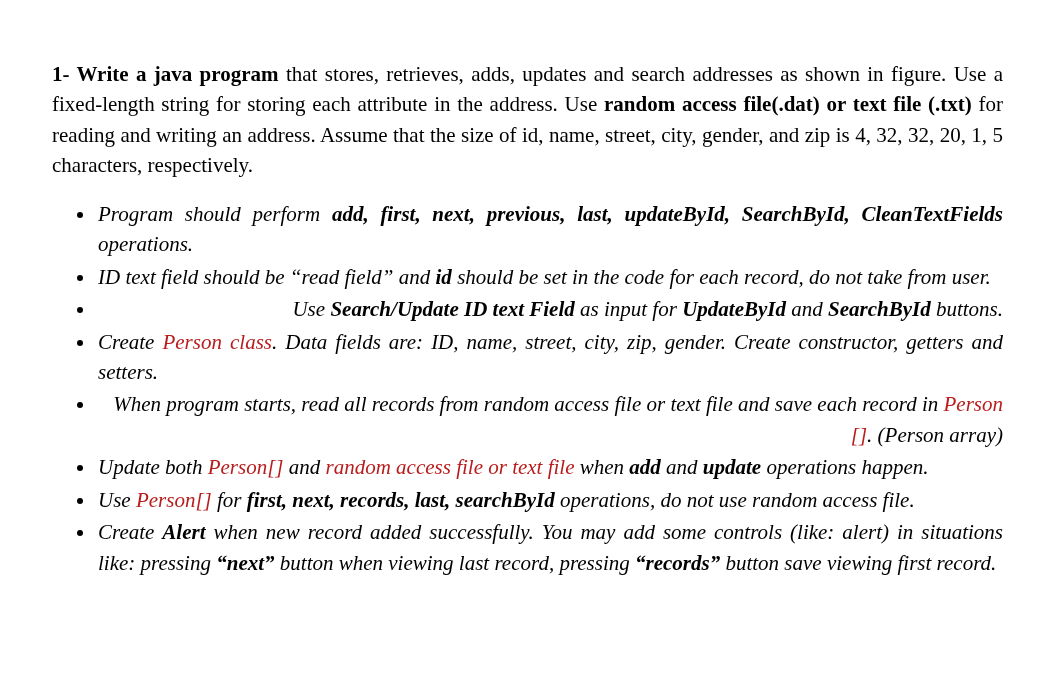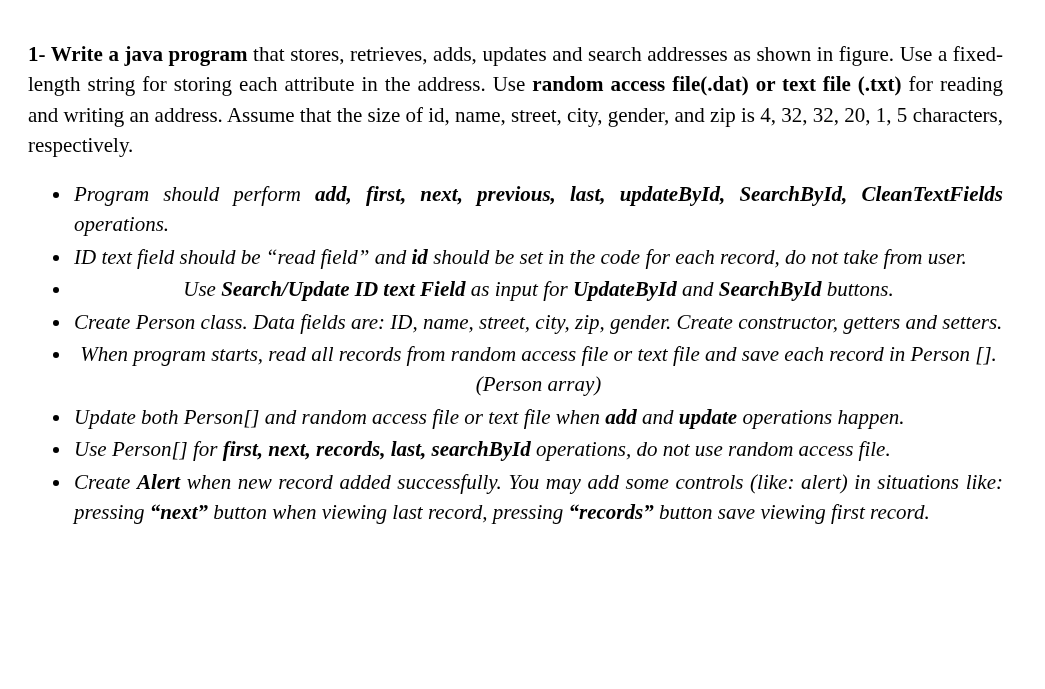--- a/index.html
+++ b/index.html
@@ -7,43 +7,44 @@
       padding: 0;
       background: #ffffff;
       font-family: "Times New Roman", Times, serif;
       font-size: 21px;
       color: #000000;
       width: 1045px;
       height: 689px;
       box-sizing: border-box;
     }
     .page {
-      padding: 18px 42px 18px 28px;
+      padding: 18px 42px 18px 52px;
       box-sizing: border-box;
+      margin-top: 20px;
     }
     .intro {
       text-align: justify;
       line-height: 1.45;
       margin-bottom: 18px;
     }
     ul.req {
       list-style: disc;
       margin: 0 0 0 44px;
       padding: 0;
     }
     ul.req > li {
       line-height: 1.45;
       padding-left: 2px;
       margin-bottom: 2px;
       font-style: italic;
     }
     .b { font-weight: bold; }
-    .link { color: #000000; }
+    .link { color: #b91c1c; }
     .justify { text-align: justify; }
-    .left { text-align: center; }
+    .left { text-align: right; }
   </style>
 </head>
 <body>
 
 <div class="page">
 
   <p class="intro">
     <span class="b">1- </span><span class="b">Write a java program</span><span> that stores, retrieves, adds, updates and search addresses as shown in figure. Use a fixed-length string for storing each attribute in the address. Use </span><span class="b">random access file(.dat) or text file (.txt)</span><span> for reading and writing an address. Assume that the size of id, name, street, city, gender, and zip is 4, 32, 32, 20, 1, 5 characters, respectively.</span>
   </p>
 

